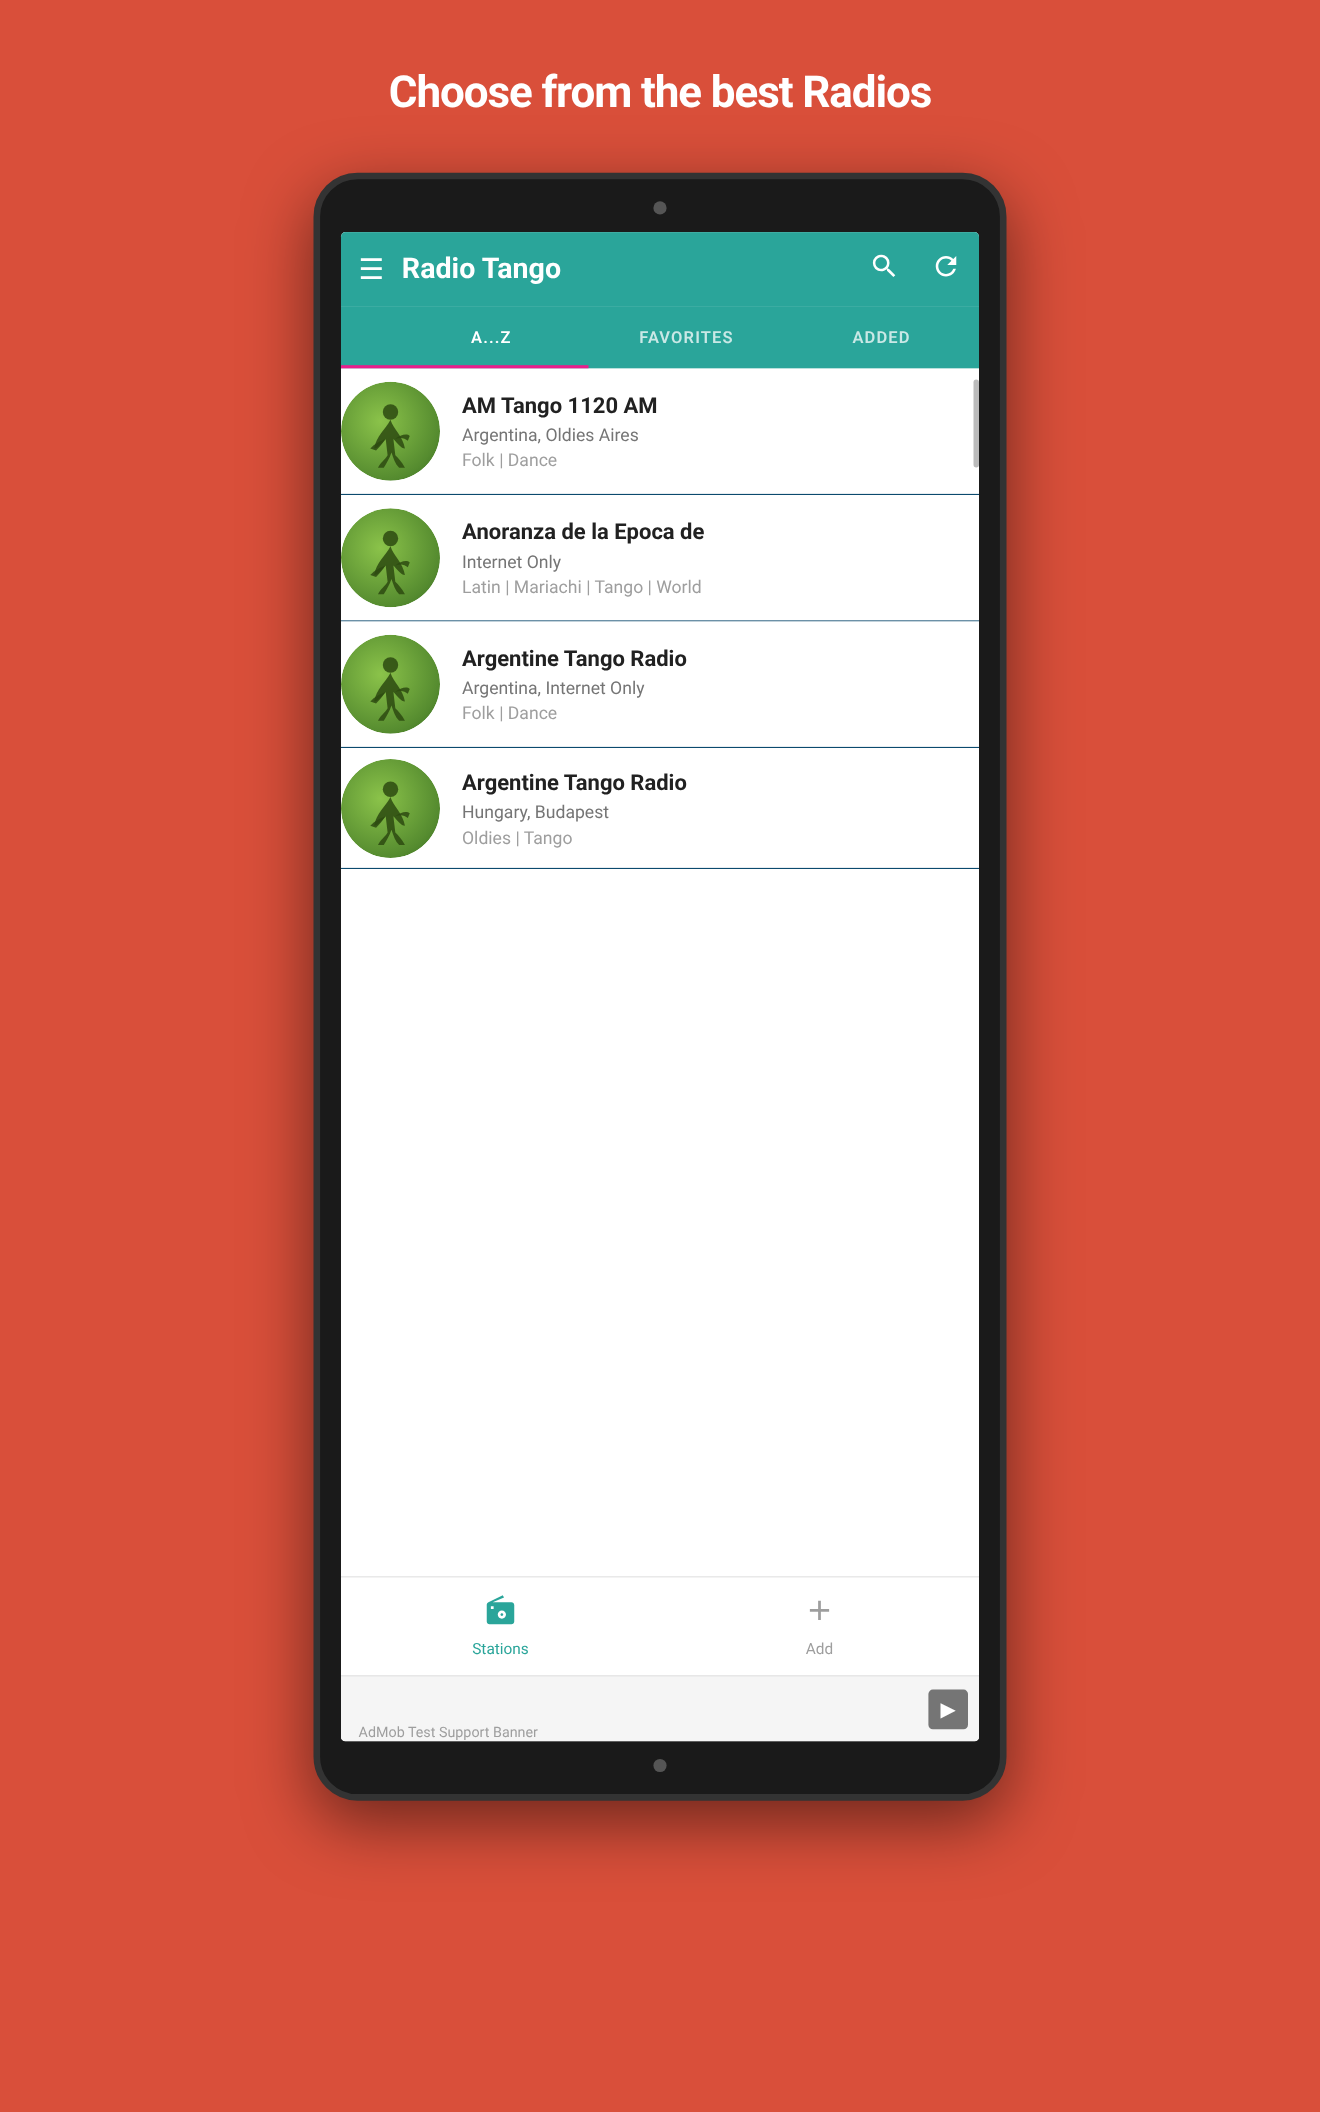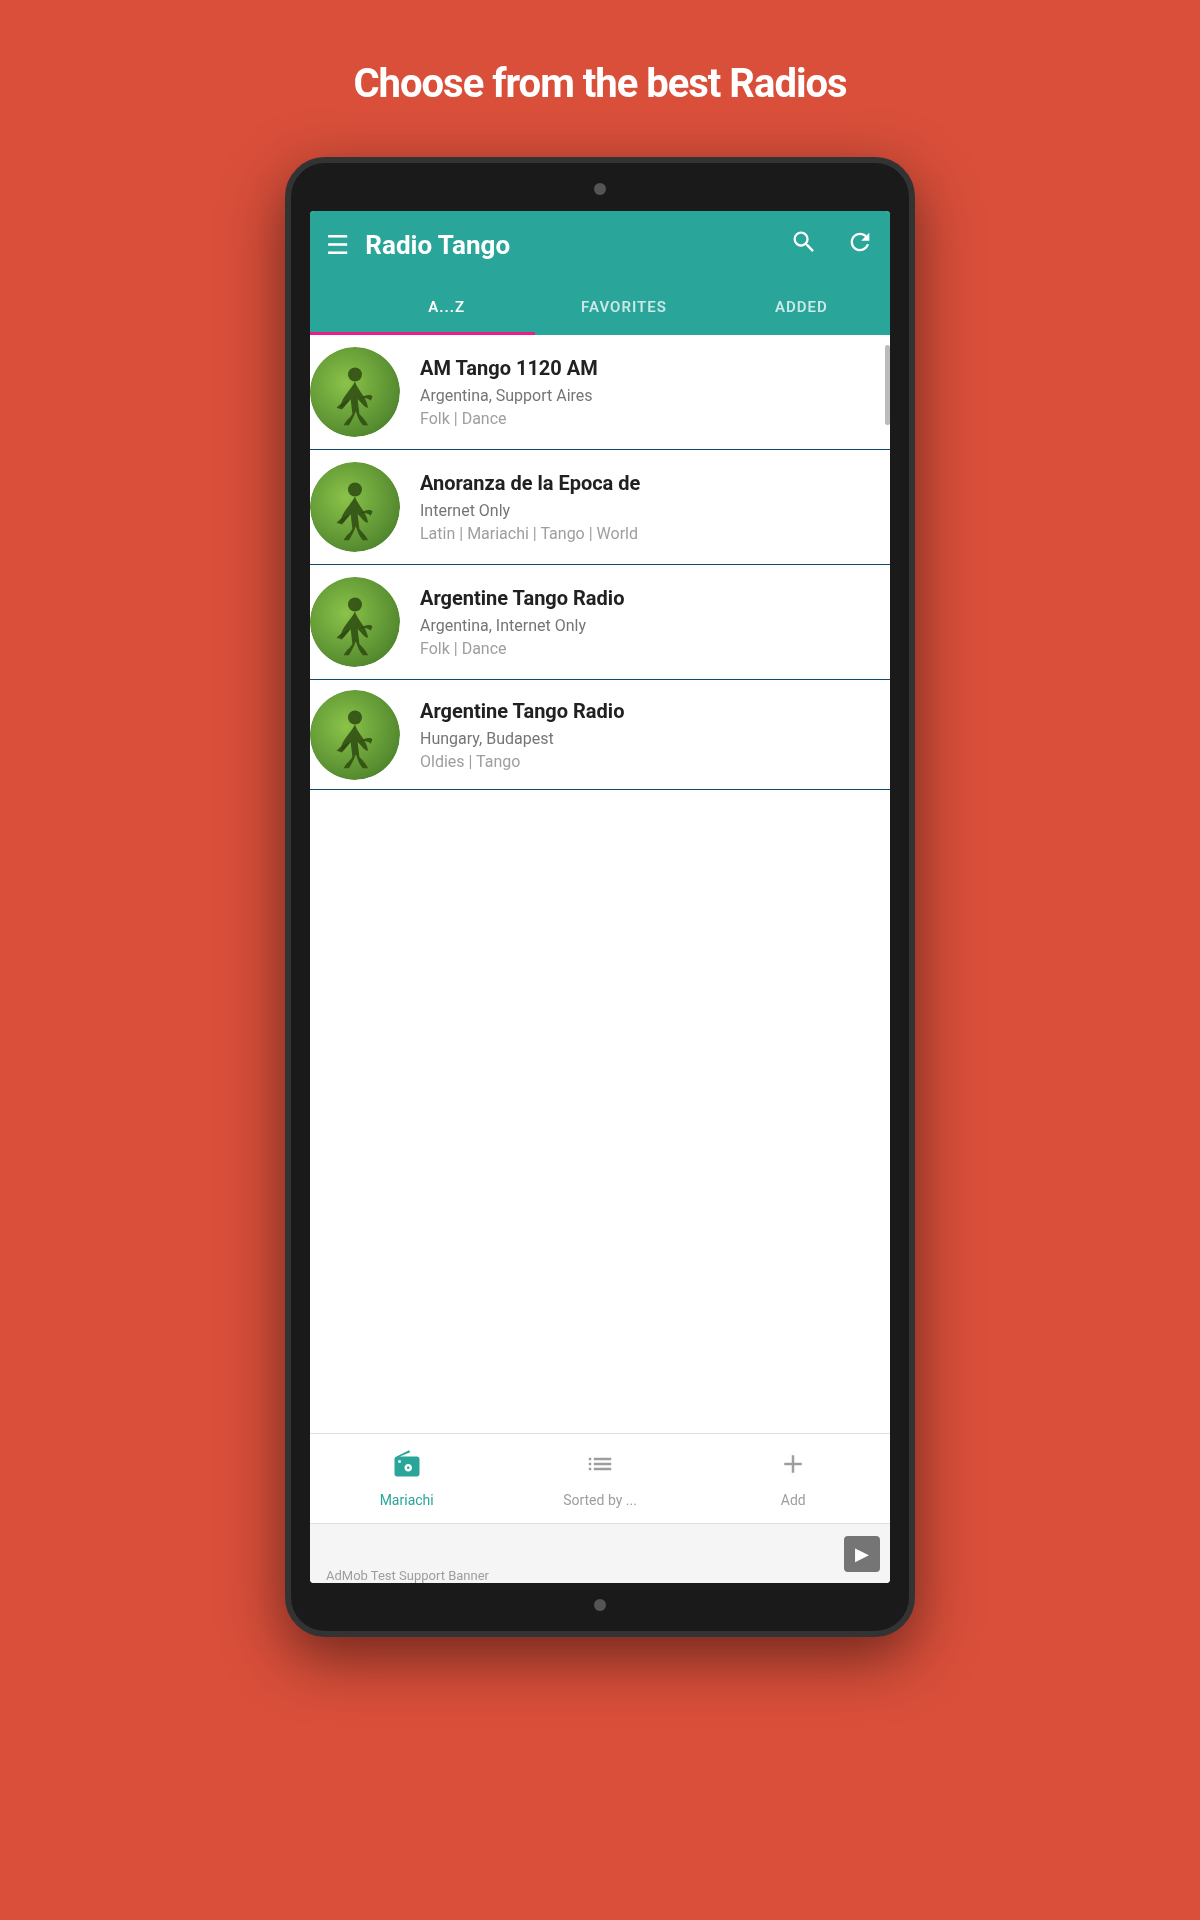--- a/index.html
+++ b/index.html
@@ -341,21 +341,21 @@
         <div class="station-item">
           <div class="station-avatar">
             <div class="avatar-bg">
               <svg class="dancer-svg" viewBox="0 0 70 80">
                 <use href="#dancer"></use>
               </svg>
             </div>
           </div>
           <div class="station-info">
             <div class="station-name">AM Tango 1120 AM</div>
-            <div class="station-location">Argentina, Support Aires</div>
+            <div class="station-location">Argentina, Oldies Aires</div>
             <div class="station-genre">Folk | Dance</div>
           </div>
         </div>
 
         <div class="station-item">
           <div class="station-avatar">
             <div class="avatar-bg">
               <svg class="dancer-svg" viewBox="0 0 70 80">
                 <use href="#dancer"></use>
               </svg>
@@ -403,29 +403,21 @@
       <div class="scrollbar" style="top:10px;"></div>
     </div>
 
     <div class="bottom-nav">
       <div class="nav-item">
         <span class="nav-icon active">
           <svg width="30" height="30" viewBox="0 0 24 24" fill="#2AA59A">
             <path d="M3.24 6.15C2.51 6.43 2 7.17 2 8v12c0 1.1.89 2 2 2h16c1.11 0 2-.9 2-2V8c0-1.11-.89-2-2-2H6.3l8.26-3.34L13.65 1 3.24 6.15zM13 18c-1.66 0-3-1.34-3-3s1.34-3 3-3 3 1.34 3 3-1.34 3-3 3zm0-4c-.55 0-1 .45-1 1s.45 1 1 1 1-.45 1-1-.45-1-1-1zM5 9h2v2H5z"></path>
           </svg>
         </span>
-        <span class="nav-label active">Mariachi</span>
-      </div>
-      <div class="nav-item">
-        <span class="nav-icon">
-          <svg width="30" height="30" viewBox="0 0 24 24" fill="#9E9E9E">
-            <path d="M3 13h2v-2H3v2zm0 4h2v-2H3v2zm0-8h2V7H3v2zm4 4h14v-2H7v2zm0 4h14v-2H7v2zM7 7v2h14V7H7z"></path>
-          </svg>
-        </span>
-        <span class="nav-label">Sorted by ...</span>
+        <span class="nav-label active">Stations</span>
       </div>
       <div class="nav-item">
         <span class="nav-icon">
           <svg width="30" height="30" viewBox="0 0 24 24" fill="#9E9E9E">
             <path d="M19 13H13v6h-2v-6H5v-2h6V5h2v6h6v2z"></path>
           </svg>
         </span>
         <span class="nav-label">Add</span>
       </div>
     </div>

